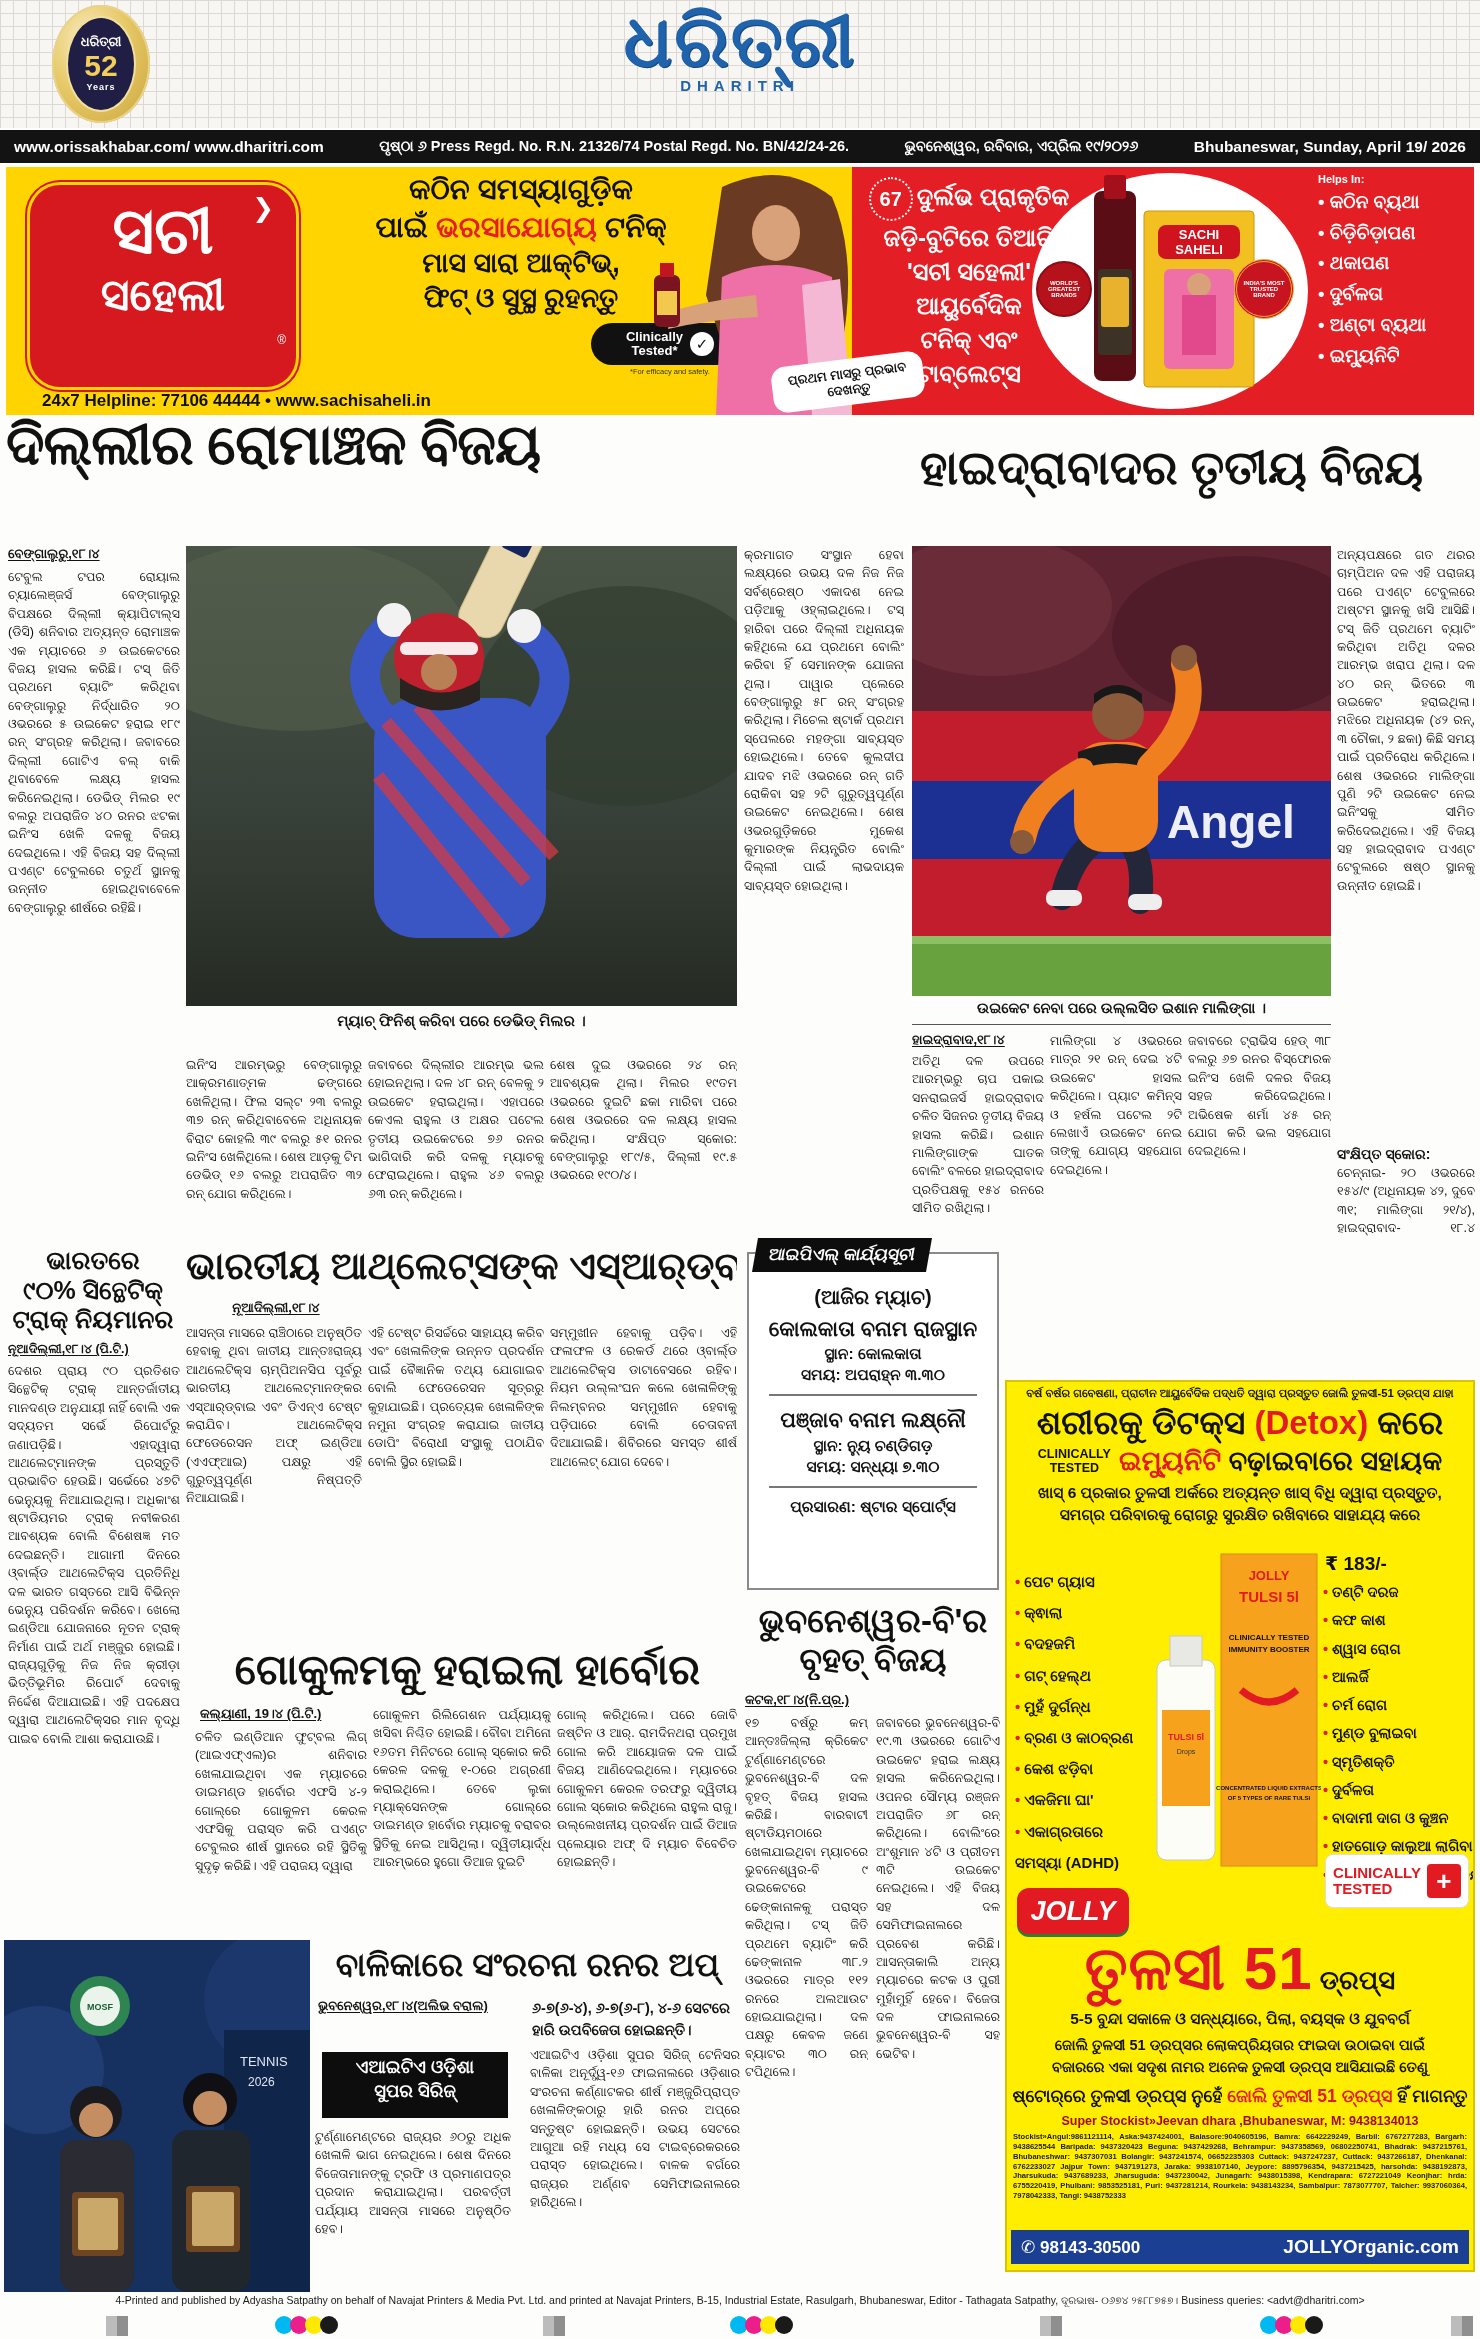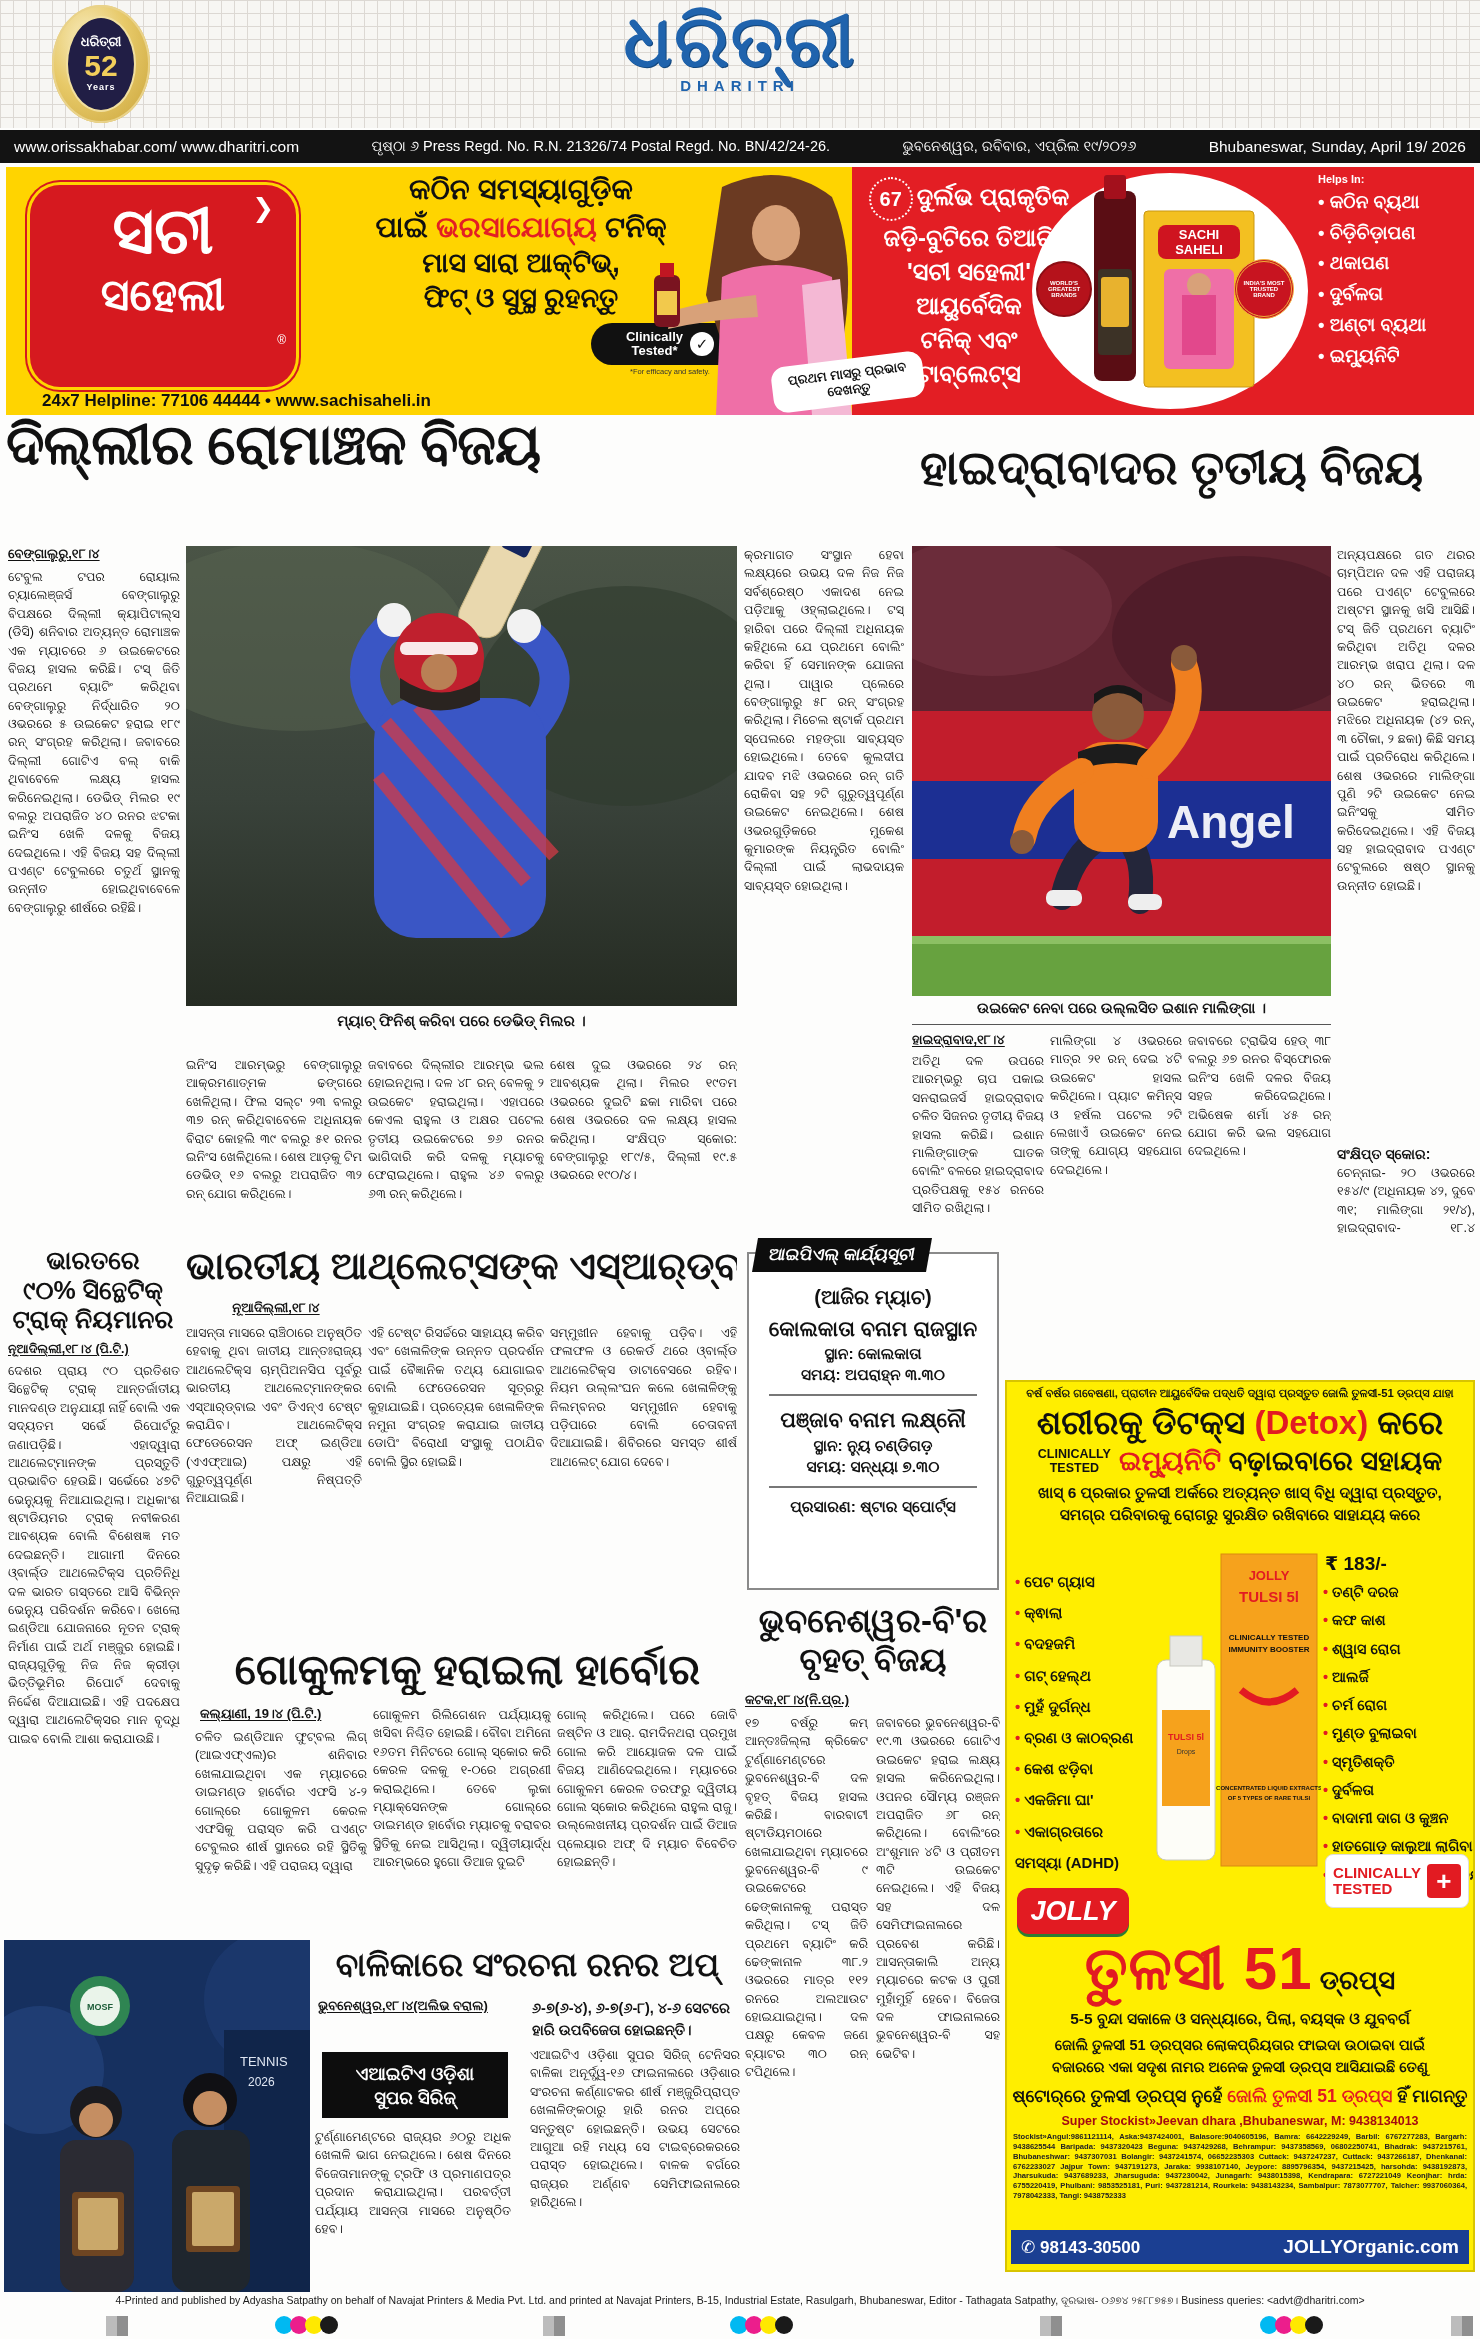--- a/index.html
+++ b/index.html
@@ -17,21 +17,21 @@
     color:#fff;text-align:center;padding-top:16px;box-sizing:border-box}
   .badge-brand{font-size:13px;font-weight:bold}
   .badge-years{font-size:30px;font-weight:800;color:#f2cf5b;line-height:1.05}
   .badge-years-label{font-size:9px;font-weight:bold;letter-spacing:1px}
   .logo-wrap{left:580px;top:0;width:320px;text-align:center;color:#1f63ad}
   .logo-odia{font-size:72px;font-weight:800;line-height:1.15;letter-spacing:2px;text-shadow:1px 1px 0 #14487e}
   .logo-latin{font-size:15px;font-weight:800;letter-spacing:6px;margin-top:-6px}
   
   .infobar{left:0;top:130px;width:1480px;height:33px;background:#131313;color:#fff;display:flex;
     align-items:center;justify-content:space-between;padding:0 14px;box-sizing:border-box;
-    font-weight:normal;font-size:15.5px;white-space:nowrap}
+    font-weight:bold;font-size:15.5px;white-space:nowrap}
   .infobar .mid{font-size:14.5px}
   
   .ad-sachi{left:6px;top:167px;width:1468px;height:248px;background:#ffd400;overflow:hidden}
   .sachi-red-sec{left:846px;top:0;width:622px;height:248px;background:#e31e24}
   .sachi-logo{left:24px;top:18px;width:266px;height:202px;background:#d6191f;border-radius:30px;
     color:#fff;text-align:center;box-shadow:0 0 0 3px #ffd400, 0 0 0 5px #d6191f}
   .sachi-logo .l1{font-size:64px;font-weight:800;line-height:1.25;margin-top:6px}
   .sachi-logo .l2{font-size:44px;font-weight:800;line-height:1.1}
   .sachi-reg{position:absolute;right:10px;bottom:40px;font-size:12px}
   .sachi-flame{position:absolute;right:22px;top:8px;font-size:26px;color:#fff}
@@ -76,21 +76,21 @@
   .ipl{left:747px;top:1252px;width:252px;height:338px;border:2px solid #8a8a8a;background:#fff;
     text-align:center;padding-top:24px;box-sizing:border-box}
   .ipl-ribbon{position:absolute;left:6px;top:-16px;background:#0d0d0d;color:#fff;font-weight:800;font-size:17px;
     padding:7px 14px;transform:skewX(-10deg);white-space:nowrap}
   .ipl-sub{font-size:20px;font-weight:800;margin-top:8px}
   .ipl-match{font-size:21px;font-weight:800;line-height:1.3;margin-top:6px}
   .ipl-meta{font-size:15.5px;font-weight:700;margin-top:3px}
   .ipl-div{border-top:2px solid #777;margin:10px 20px}
   
   .tbox{left:322px;top:2052px;width:186px;height:66px;background:#0d0d0d;color:#fff;text-align:center;
-    font-weight:800;font-size:18px;padding-top:10px;box-sizing:border-box;line-height:1.35}
+    font-weight:800;font-size:18px;padding-top:3px;box-sizing:border-box;line-height:1.35}
   .scores{left:532px;top:1998px;width:208px;font-weight:800;font-size:14.5px;position:absolute;line-height:1.5}
   
   .jolly{left:1005px;top:1380px;width:470px;height:892px;background:#ffee00;border:2px solid #d8c400;
     box-sizing:border-box;overflow:hidden}
   .j-top{left:4px;top:5px;width:458px;font-size:11.3px;font-weight:800;text-align:center}
   .j-detox{left:0;top:22px;width:466px;font-size:33px;font-weight:800;text-align:center;white-space:nowrap}
   .j-red{color:#e21b22}
   .j-immrow{left:0;top:64px;width:466px;display:flex;align-items:center;justify-content:center;gap:8px}
   .j-clin{font-size:12.5px;font-weight:800;line-height:1.05;text-align:center}
   .j-imm{font-size:27px;font-weight:800;white-space:nowrap}

